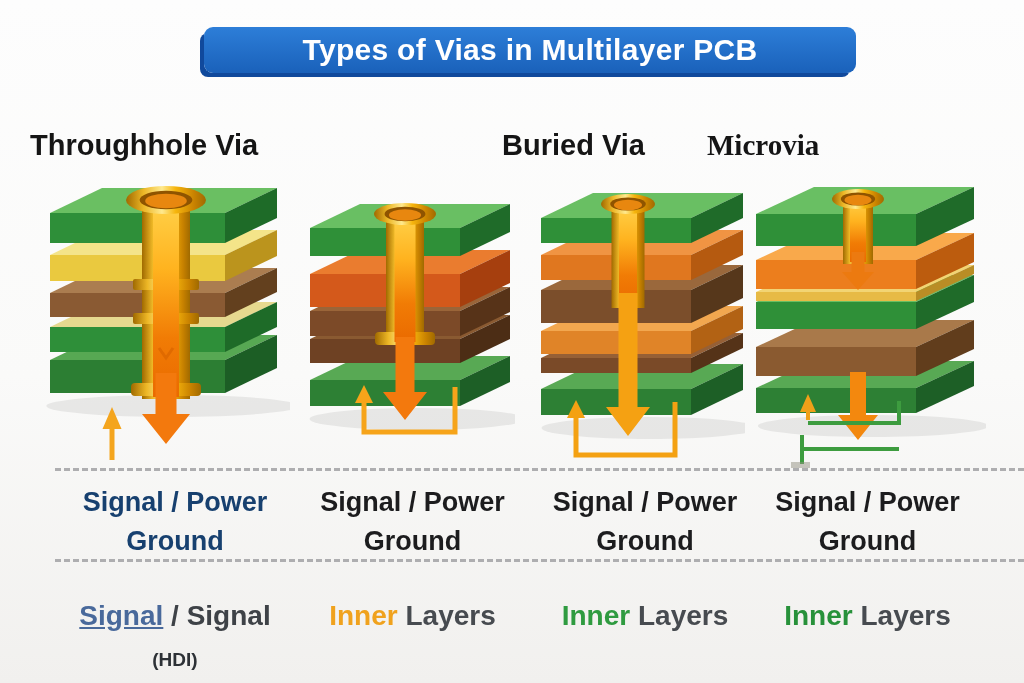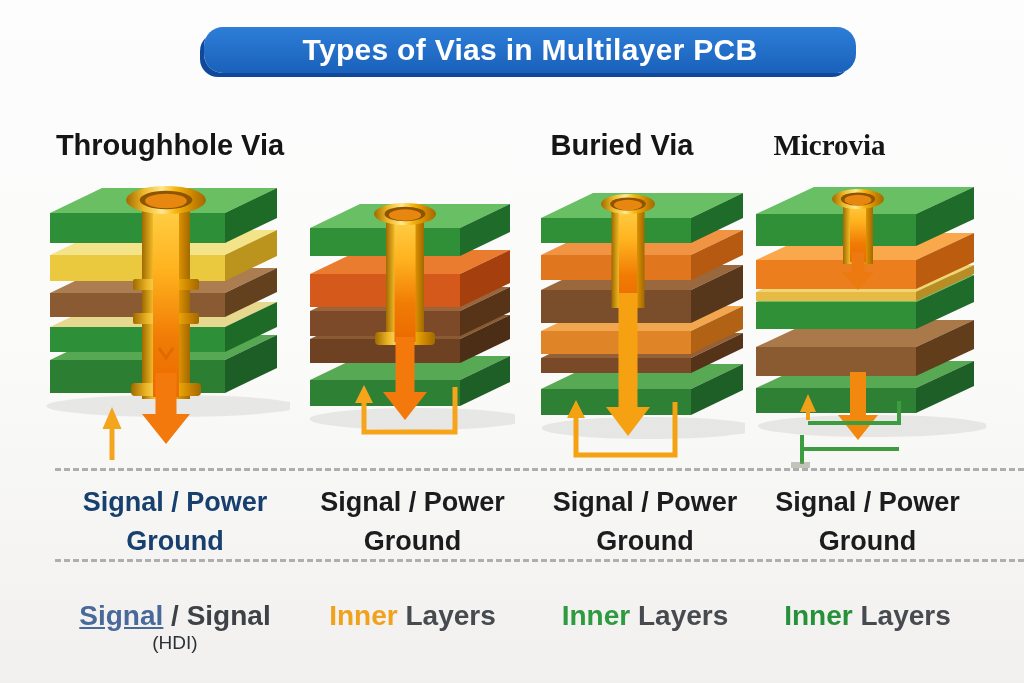--- a/index.html
+++ b/index.html
@@ -3,32 +3,32 @@
 <meta charset="utf-8">
 <style>
   html,body{margin:0;padding:0;background:#ffffff;}
   .canvas{
     position:relative;width:1024px;height:683px;overflow:hidden;
     background:linear-gradient(180deg,#fdfdfd 0%,#fafaf9 55%,#f1f0ee 100%);
     font-family:"Liberation Sans",sans-serif;
   }
   .banner{
     position:absolute;left:204px;top:27px;width:652px;height:46px;
-    border-radius:19px;display:flex;align-items:center;justify-content:center;
+    border-radius:9px;display:flex;align-items:center;justify-content:center;
     background:linear-gradient(180deg,#2d7ed8,#1a61ba);
     box-shadow:-5px 5px 0 -1px #10499c;
   }
   .banner-title{color:#ffffff;font-size:30px;font-weight:bold;letter-spacing:.3px;}
-  .col-header{position:absolute;top:129px;height:38px;text-align:center;
+  .col-header{position:absolute;top:129px;height:38px;
     font-size:29px;font-weight:bold;color:#151515;}
   .art{position:absolute;}
   .sep{position:absolute;left:55px;width:969px;height:0;border-top:3px dashed #aeaeb0;}
   .sig{position:absolute;top:483px;text-align:center;font-size:27px;font-weight:bold;line-height:39px;}
   .lay{position:absolute;top:600px;text-align:center;font-size:28px;font-weight:bold;}
-  .sub{font-size:19px;font-weight:normal;color:#2d3136;margin-top:0;}
+  .sub{font-size:19px;font-weight:bold;color:#2d3136;margin-top:17px;}
   .hc1{left:30px;width:280px;}  .bc1{left:35px;width:280px;}
   .hc2{left:295px;width:235px;} .bc2{left:295px;width:235px;}
   .hc3{left:502px;width:240px;} .bc3{left:525px;width:240px;}
   .hc4{left:707px;width:245px;font-family:Liberation Serif, serif;} .bc4{left:745px;width:245px;}
 </style>
 </head>
 <body>
 
 <div class="canvas">
 

